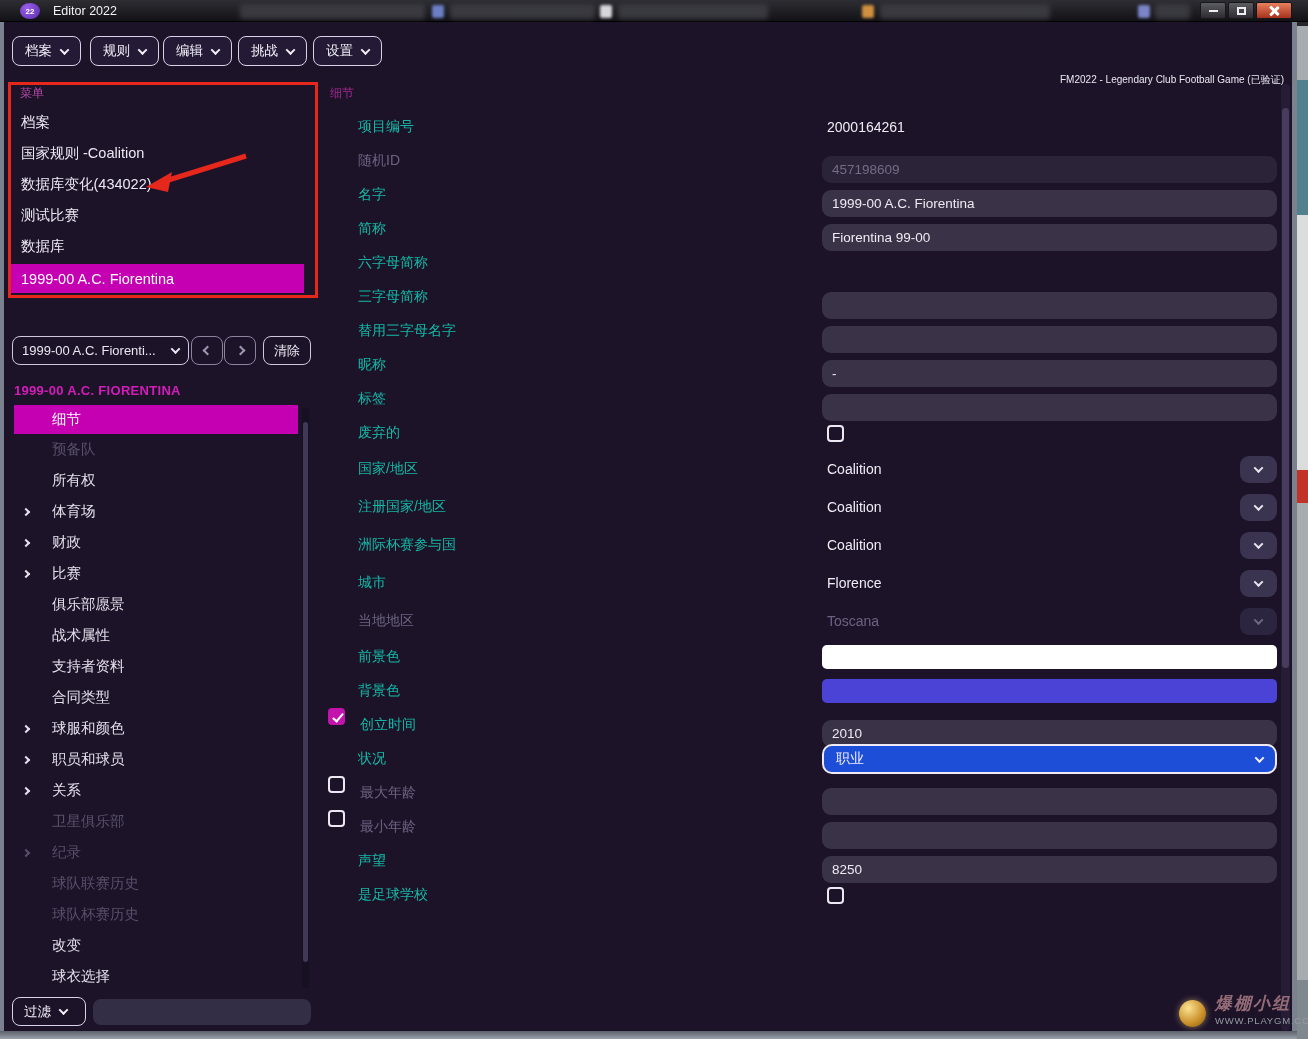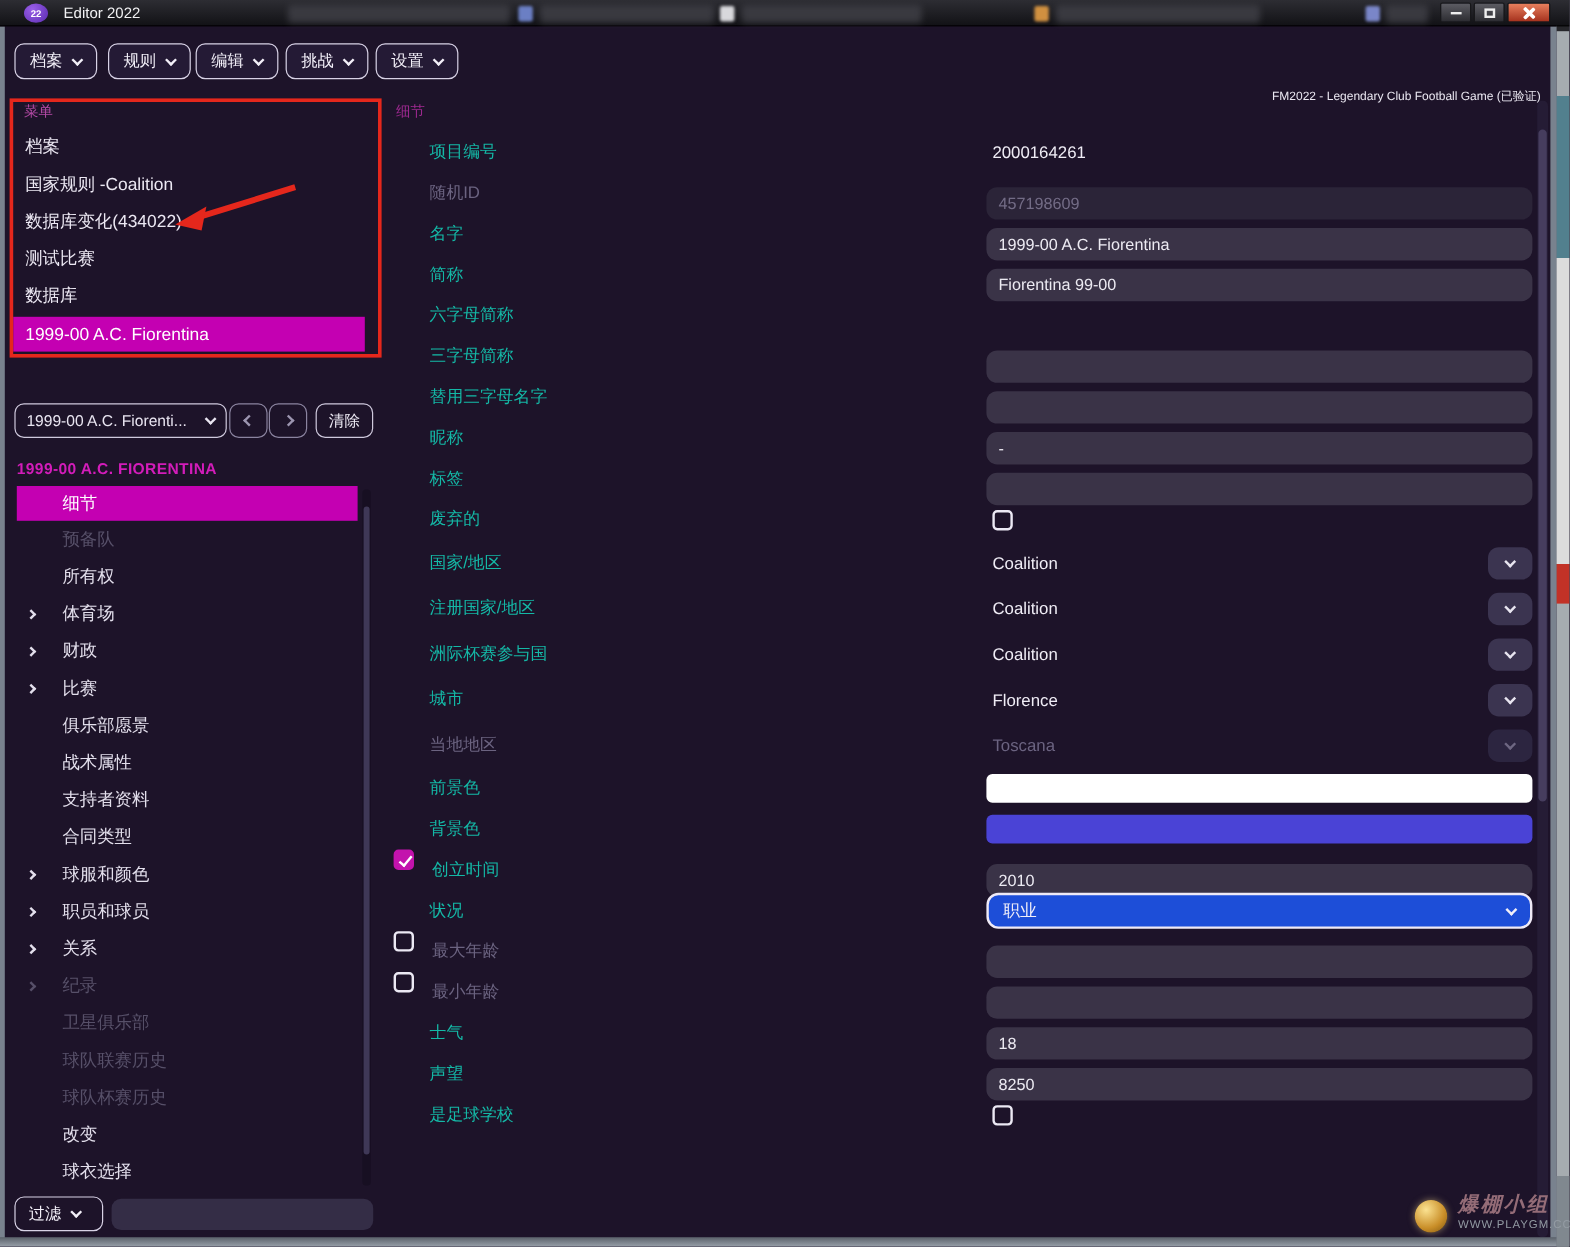--- a/index.html
+++ b/index.html
@@ -250,25 +250,25 @@
     </div>
     <div class="nav-item">
       <span class="chev rgt-sm expand"></span>
       <span>职员和球员</span>
     </div>
     <div class="nav-item">
       <span class="chev rgt-sm expand"></span>
       <span>关系</span>
     </div>
     <div class="nav-item dim">
+      <span>卫星俱乐部</span>
+    </div>
+    <div class="nav-item dim">
       <span class="chev rgt-sm expand"></span>
       <span>纪录</span>
-    </div>
-    <div class="nav-item dim">
-      <span>卫星俱乐部</span>
     </div>
     <div class="nav-item dim">
       <span>球队联赛历史</span>
     </div>
     <div class="nav-item dim">
       <span>球队杯赛历史</span>
     </div>
     <div class="nav-item">
       <span>改变</span>
     </div>
@@ -433,28 +433,20 @@
     <div class="form-row h34"><span class="cb"></span><span class="row-label dim" style="left: 32px;">最大年龄</span><div class="value-col">
         <div class="inputbox">
           <span></span>
         </div>
       </div></div>
     <div class="form-row h34"><span class="cb"></span><span class="row-label dim" style="left: 32px;">最小年龄</span><div class="value-col">
         <div class="inputbox">
           <span></span>
         </div>
       </div></div>
-    <div class="form-row h34">
-      <span class="row-label">士气</span>
-      <div class="value-col">
-        <div class="inputbox">
-          <span>18</span>
-        </div>
-      </div>
-    </div>
     <div class="form-row h34">
       <span class="row-label">声望</span>
       <div class="value-col">
         <div class="inputbox">
           <span>8250</span>
         </div>
       </div>
     </div>
     <div class="form-row h34">
       <span class="row-label">是足球学校</span>

